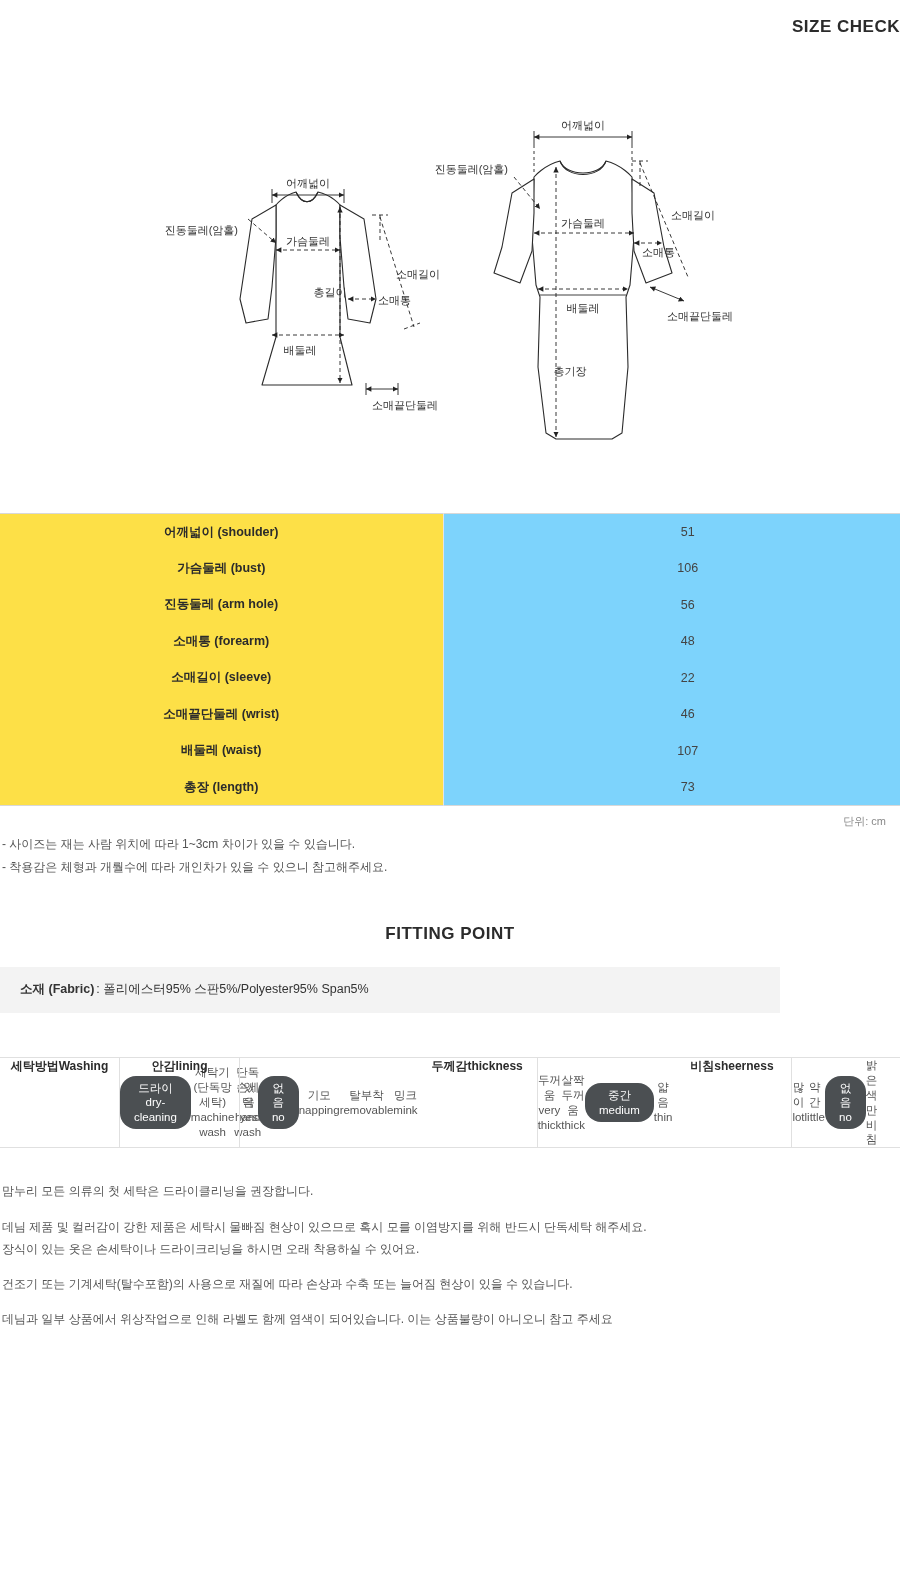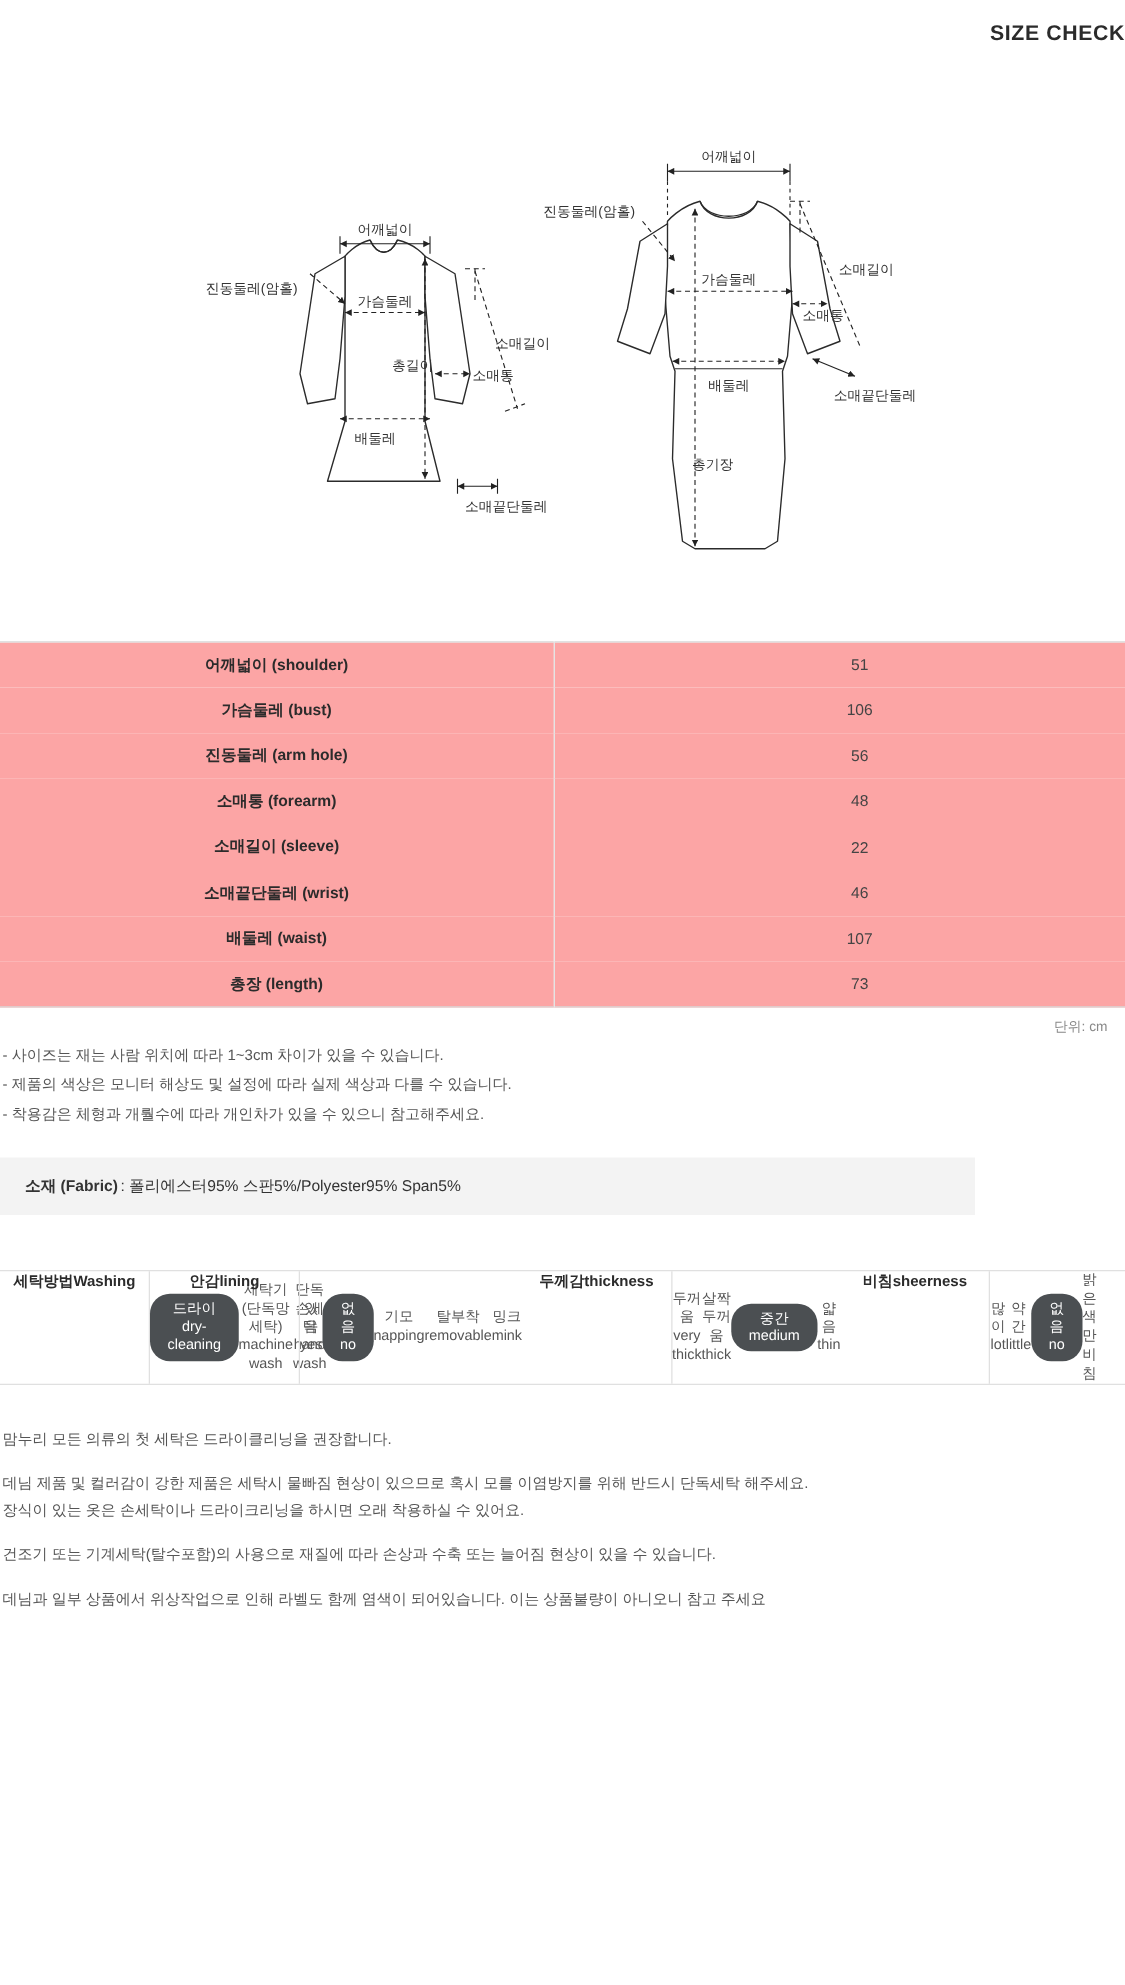--- a/index.html
+++ b/index.html
@@ -53,27 +53,27 @@
   .table td {
     font-size: 12.5px;
     padding: 0;
     vertical-align: middle;
   }
   .table td.key {
     width: 443px;
     text-align: center;
     font-weight: bold;
     color: #2b2b2b;
-    background: #fca5a5;
+    background: #fde047;
     border-right: 1px solid #e4e4e4;
   }
   .table td.val {
     text-align: center;
     color: #444;
-    background: #fca5a5;
+    background: #7dd3fc;
     padding-left: 32px;
   }
   .unit {
     text-align: right;
     font-size: 11px;
     color: #888;
     padding: 8px 14px 0 0;
   }
 
   .notes {
@@ -349,24 +349,24 @@
         <td class="key">총장 (length)</td>
         <td class="val">73</td>
       </tr>
     </tbody>
   </table>
 
   <div class="unit">단위: cm</div>
 
   <div class="notes">
     <div>- 사이즈는 재는 사람 위치에 따라 1~3cm 차이가 있을 수 있습니다.</div>
-    <div>- 제품의 색상은 모니터 해상도 및 설정에 따라 실제 색상과 다를 수 있습니다.</div>
     <div>- 착용감은 체형과 개뤌수에 따라 개인차가 있을 수 있으니 참고해주세요.</div>
   </div>
 
+  <div class="title" id="fitting-point-title">FITTING POINT</div>
 
   <div class="fabric-bar">
     <span class="fab-key">소재 (Fabric)</span>
     <span> : 폴리에스터95% 스판5%/Polyester95% Span5%</span>
   </div>
 
   <div class="fit-grid">
 
     <div class="fit-row">
       <div class="fit-rowlabel">

